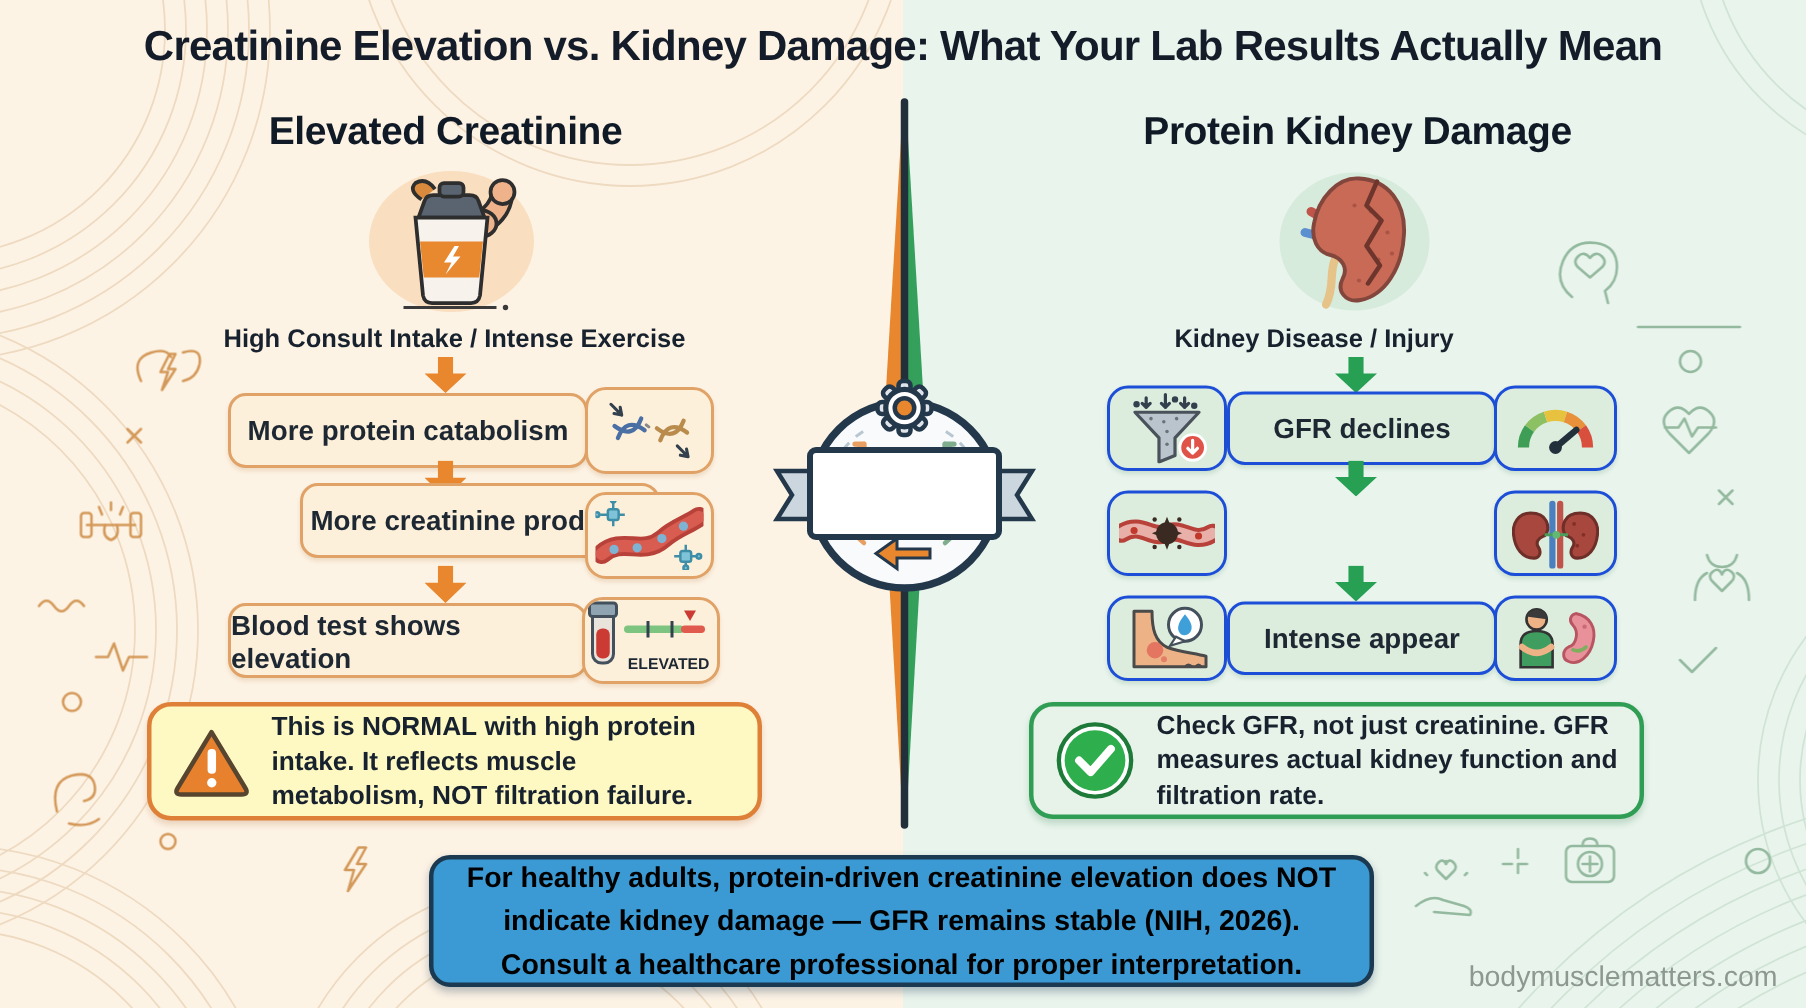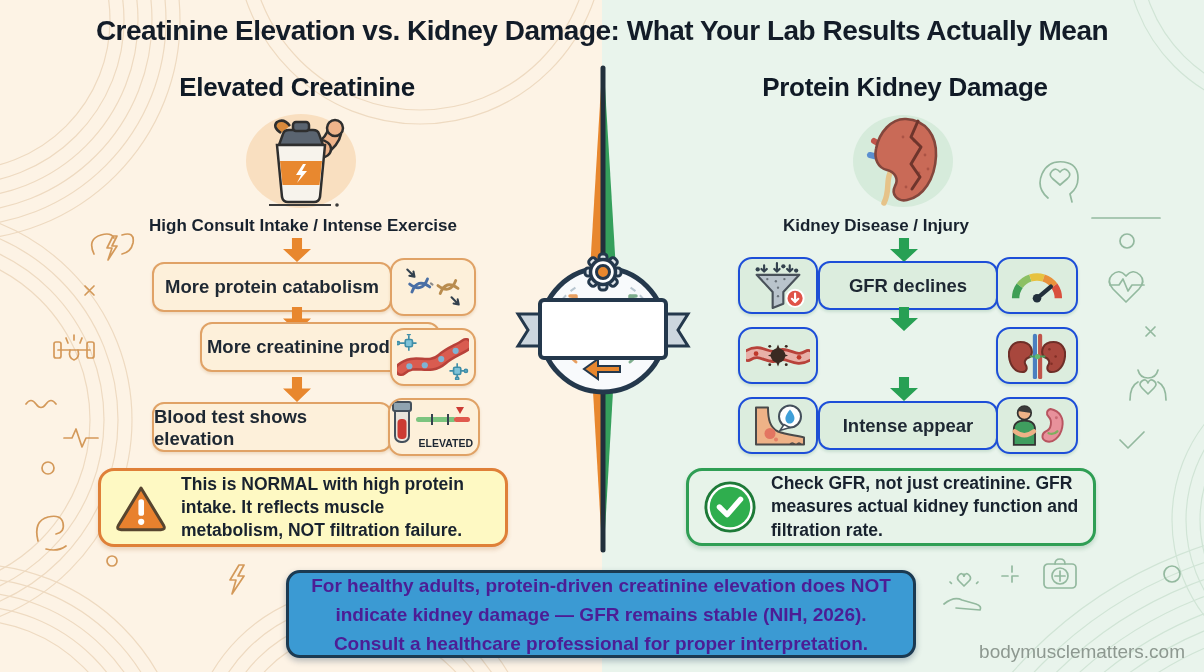--- a/index.html
+++ b/index.html
@@ -18,21 +18,21 @@
   .o-box{background:#fdf0da;border:2px solid #e0a266;box-shadow:0 2px 3px rgba(170,110,40,.18);}
   .g-box{background:#dcedde;border:2px solid #1d4ed8;box-shadow:0 2px 3px rgba(40,120,70,.16);}
   .arr{position:absolute;clip-path:polygon(32% 0,68% 0,68% 46%,100% 46%,50% 100%,0 46%,32% 46%);}
   .arr.o{background:#e8872e;}
   .arr.g{background:#27a054;}
   .note{position:absolute;border-radius:16px;display:flex;align-items:center;gap:14px;padding:8px 14px;box-sizing:border-box;}
   .note-o{background:#fef9c3;border:3px solid #df8038;box-shadow:0 3px 4px rgba(160,90,30,.2);}
   .note-g{background:#e7f3e9;border:3px solid #2f9e54;box-shadow:0 3px 4px rgba(30,110,60,.2);}
   .note-text{font-size:17.5px;font-weight:600;color:#18222e;line-height:1.32;}
   .note-text b{font-weight:800;}
-  .footer{position:absolute;left:286px;top:570px;width:630px;height:88px;background:#3b9ad3;border:3px solid #1b3a52;border-radius:14px;color:#4c1d95;display:flex;flex-direction:column;align-items:center;justify-content:center;font-weight:700;font-size:19px;line-height:29px;text-align:center;box-sizing:border-box;box-shadow:0 3px 6px rgba(20,50,80,.3);}
+  .footer{position:absolute;left:286px;top:570px;width:630px;height:88px;background:#3b9ad3;border:3px solid #1b3a52;border-radius:14px;color:#000000;display:flex;flex-direction:column;align-items:center;justify-content:center;font-weight:700;font-size:19px;line-height:29px;text-align:center;box-sizing:border-box;box-shadow:0 3px 6px rgba(20,50,80,.3);}
   .watermark{position:absolute;right:19px;bottom:9px;font-size:19px;color:#8d9890;}
   .badge-label{position:absolute;left:538px;top:305px;width:130px;text-align:center;font-size:21px;font-weight:800;color:#1d2f42;line-height:25px;}
   .elev{position:absolute;right:5px;bottom:5px;font-size:10.5px;font-weight:800;color:#1d2733;letter-spacing:0;}
 </style>
 </head>
 <body>
 
 <div class="canvas">
   <div class="bg bg-left"></div>
   <div class="bg bg-right"></div>

